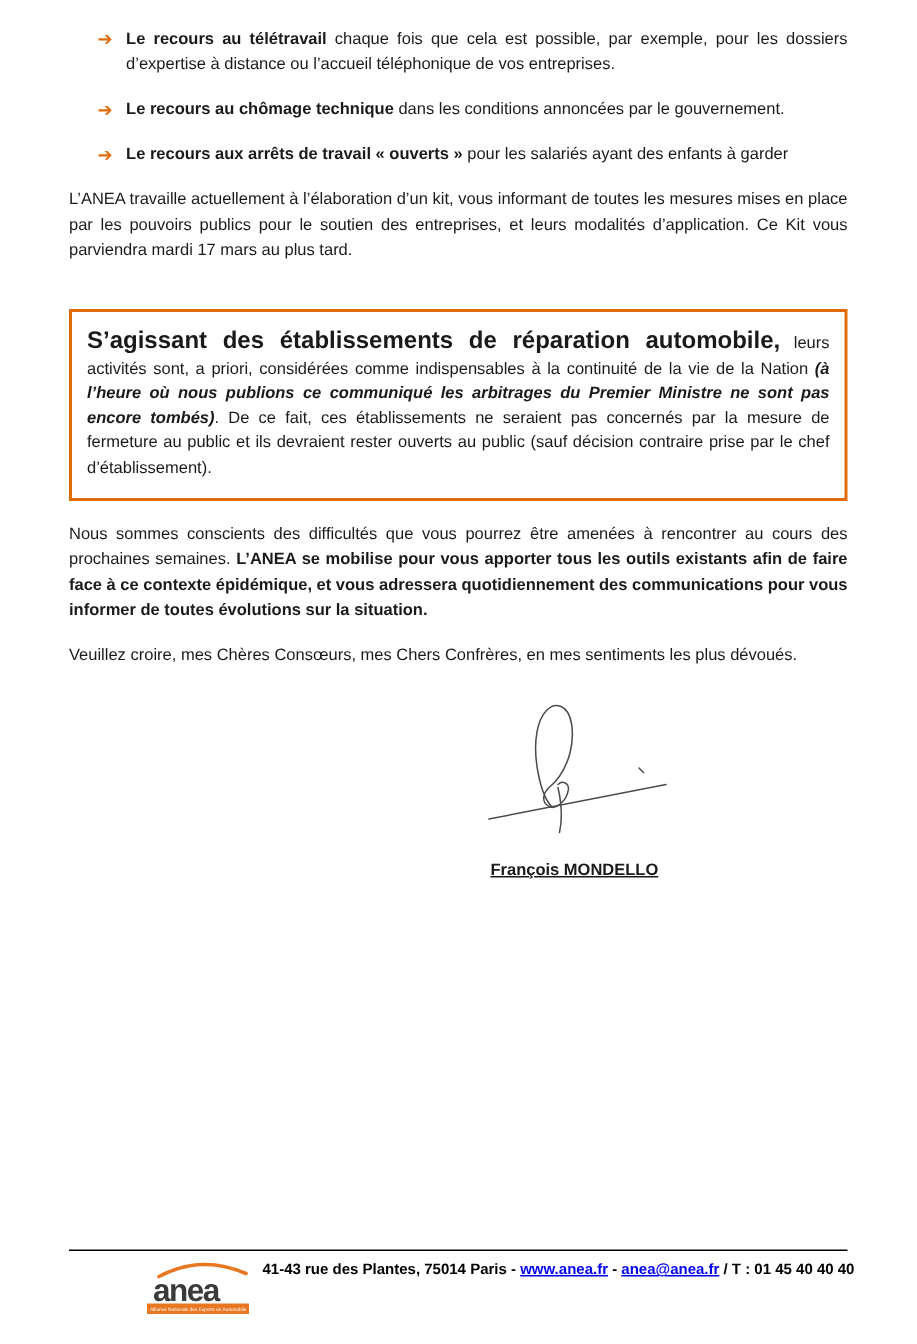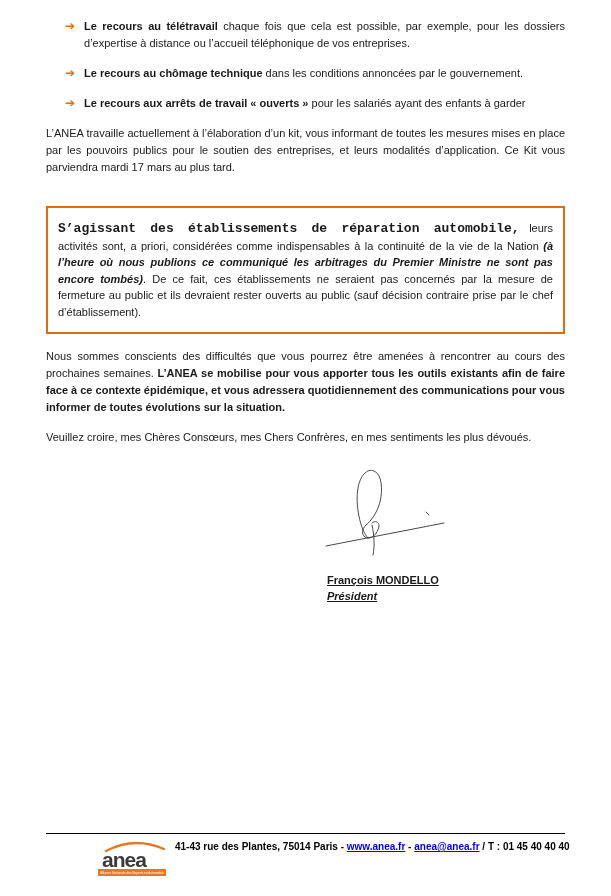--- a/index.html
+++ b/index.html
@@ -14,21 +14,21 @@
   .bullets{margin:0 0 6px 19px;}
   .bullet{display:flex;gap:9px;margin-bottom:13px;}
   .bullet p{margin:0;flex:1;}
   .arrow{color:#E36C0A;font-weight:bold;font-size:12px;line-height:17px;flex:0 0 auto;}
   .notice-box{
     border:2px solid #E36C0A;
     margin:30px 0 14px 0;
     padding:12px 10px;
   }
   .notice-box p{margin:0;line-height:16.5px;}
-  .notice-box .lead{font-size:13px;font-family:Liberation Mono, monospace;}
+  .notice-box .lead{font-size:16px;}
   .signature-area{margin-top:16px;text-decoration:underline;}
   .sig-svg{display:block;margin-left:276px;}
   .signer{margin-left:281px;margin-top:10px;}
   .signer .name{font-size:11px;font-weight:bold;line-height:16px;}
   .signer .title{font-size:11px;font-weight:bold;font-style:italic;line-height:16px;}
   .footer{position:absolute;left:46px;right:46px;top:833px;}
   .rule{border-top:1.6px solid #000;width:100%;}
   .footer-row{display:flex;margin-top:7px;margin-left:48px;}
   .logo{flex:0 0 auto;}
   .footer-text{font-size:10px;font-weight:bold;margin-left:5px;white-space:nowrap;color:#000;}
@@ -67,21 +67,20 @@
   <p><span>Veuillez croire, mes Chères Consœurs, mes Chers Confrères, en mes sentiments les plus dévoués.</span></p>
 
   <div class="signature-area">
     <svg class="sig-svg" width="130" height="100" viewBox="0 0 130 100">
       <path class="sig-path" d="M 46,76 C 38,68 33,42 36,26 C 38,14 45,6 52,9 C 60,12 61,28 58,40 C 55,51 49,59 44,63 C 40,67 39,72 43,75 C 48,79 56,72 57,64 C 57,60 53,58 50,61 M 50,63 C 52,72 53,84 51,93"></path>
       <path class="sig-path" d="M 4,84 L 122,61"></path>
       <path class="sig-path" d="M 104,50 l 3,3"></path>
     </svg>
     <div class="signer">
       <div class="name">François MONDELLO</div>
-      <div class="title">Président</div>
     </div>
   </div>
 
 </div>
 
 <div class="footer">
   <div class="rule"></div>
   <div class="footer-row">
     <div class="logo">
       <svg width="76" height="38" viewBox="0 0 76 38">

